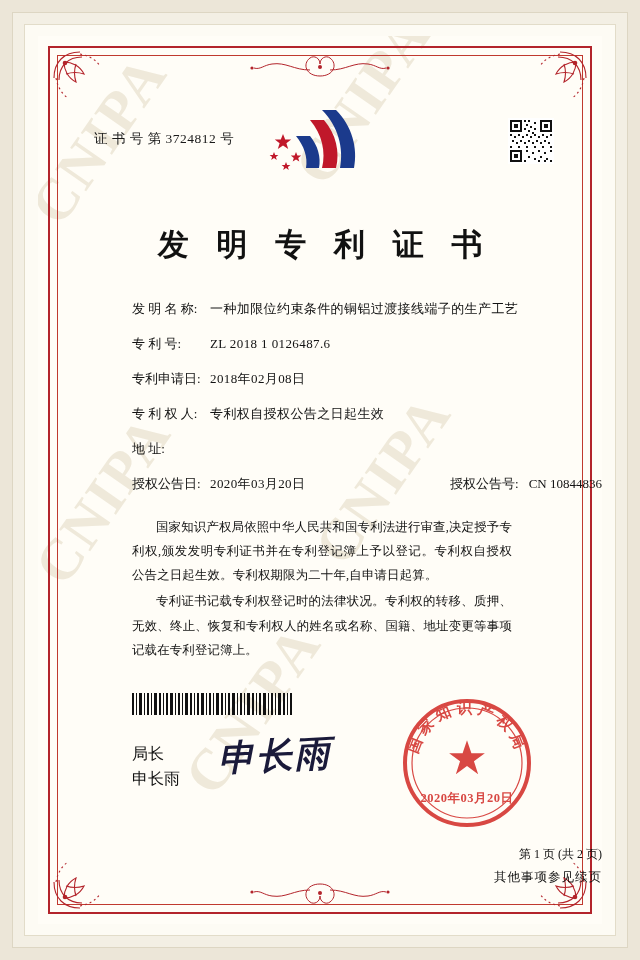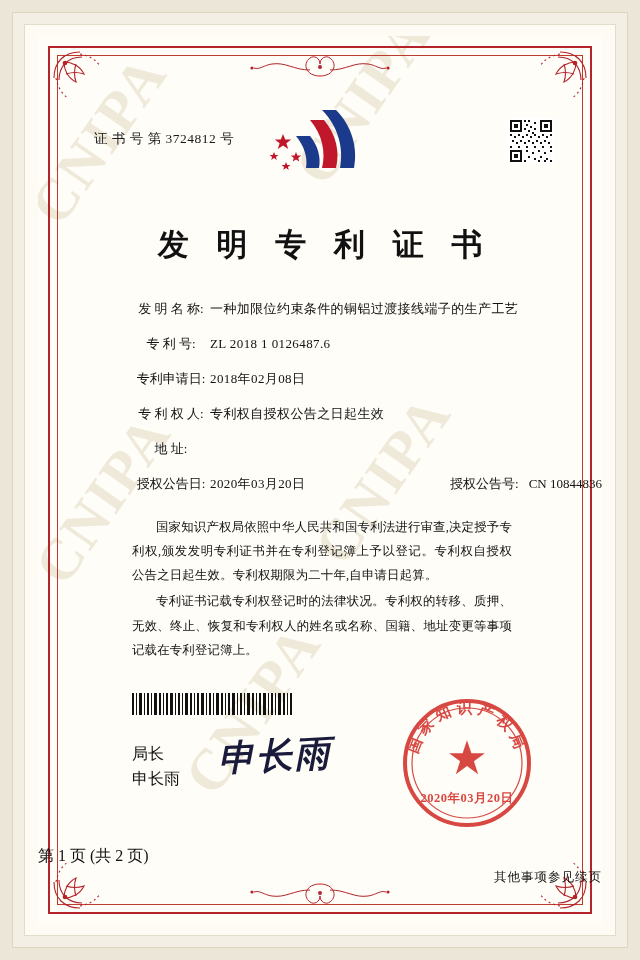--- a/index.html
+++ b/index.html
@@ -167,21 +167,20 @@
     font-size: 13px;
     color: #121212;
     margin-bottom: 17.5px;
     line-height: 1.35;
   }
   .f-label {
     width: 78px;
     flex: 0 0 78px;
     letter-spacing: 0px;
     white-space: nowrap;
-    text-align: center;
   }
   .f-value {
     flex: 1;
     letter-spacing: 0.4px;
   }
   .f-row.two .f-value { flex: 0 0 auto; width: 220px; }
   .f-sublabel { flex: 0 0 auto; margin-left: 20px; white-space: nowrap; }
   .f-subvalue { margin-left: 10px; white-space: nowrap; }
 
   .para {
@@ -237,22 +236,22 @@
     top: 660px;
     width: 134px;
     height: 134px;
   }
   .seal svg { display:block; }
 
   .page-no {
     position: absolute;
     left: 0; right: 0;
     top: 810px;
-    text-align: left;
-    font-size: 16px;
+    text-align: right;
+    font-size: 12px;
     color: #111;
   }
   .footer-note {
     position: absolute;
     left: 0; right: 0;
     bottom: 38px;
     text-align: right;
     font-size: 12.5px;
     color: #111;
     letter-spacing: 1px;

